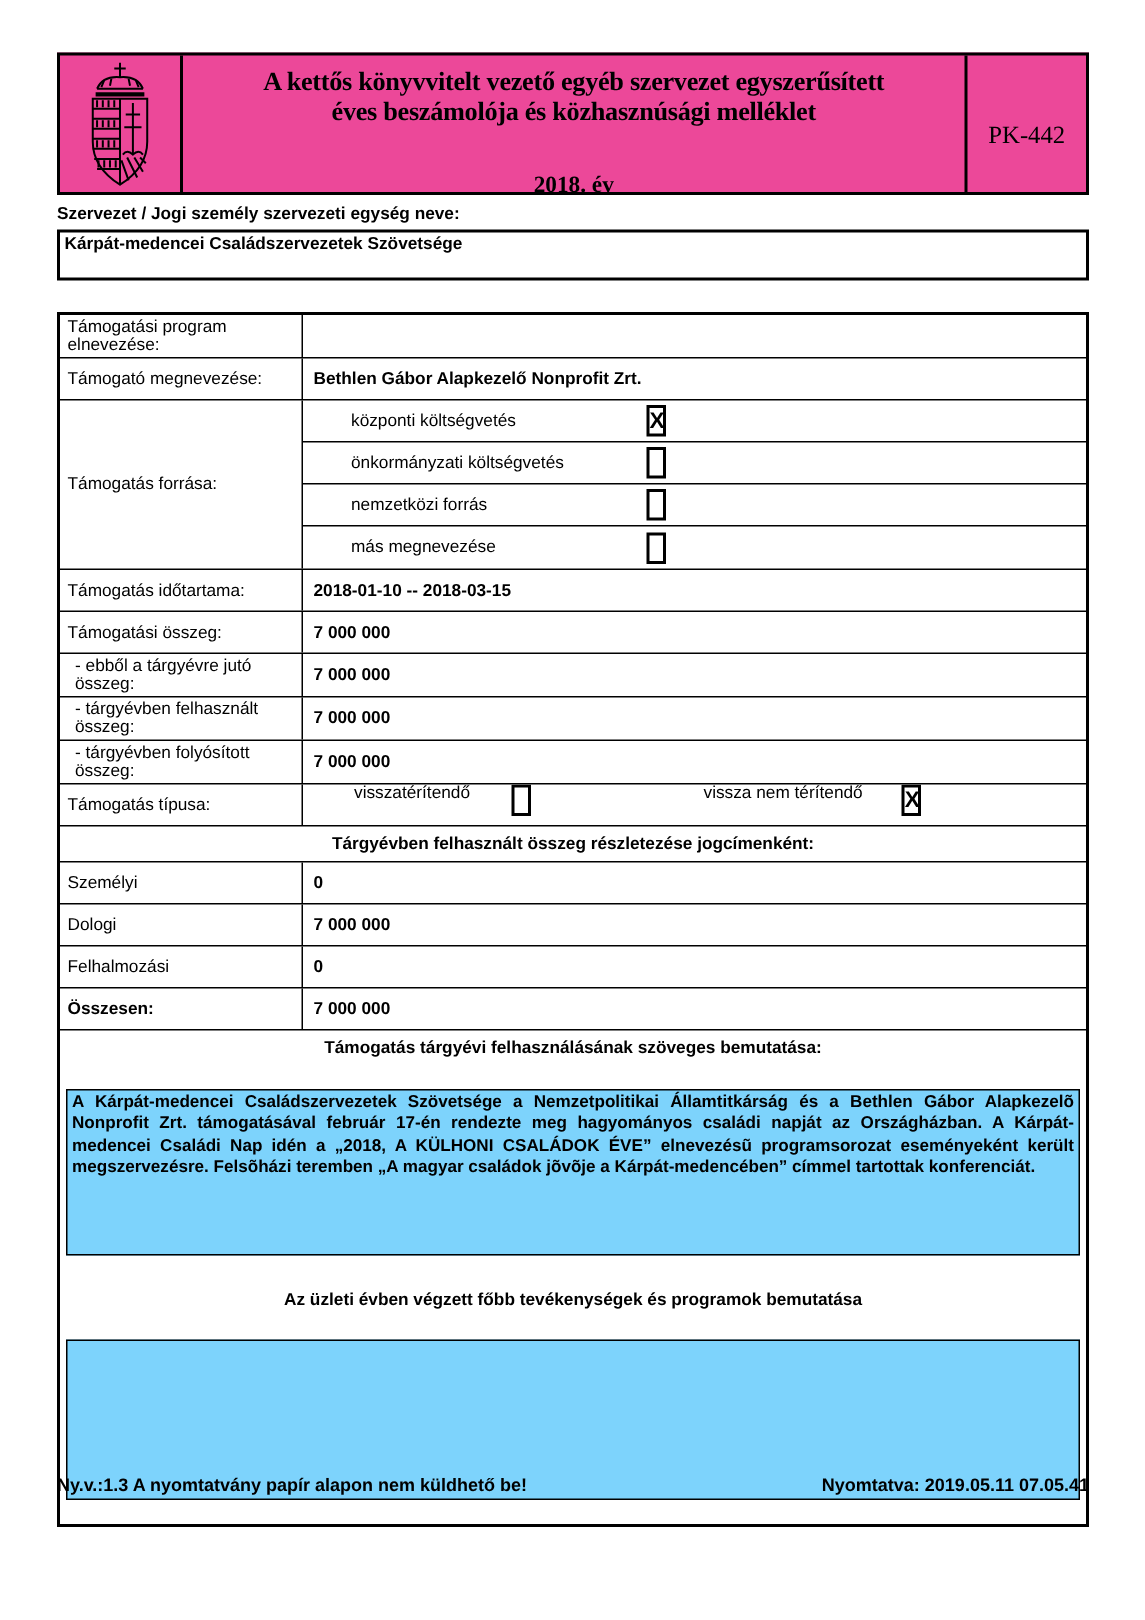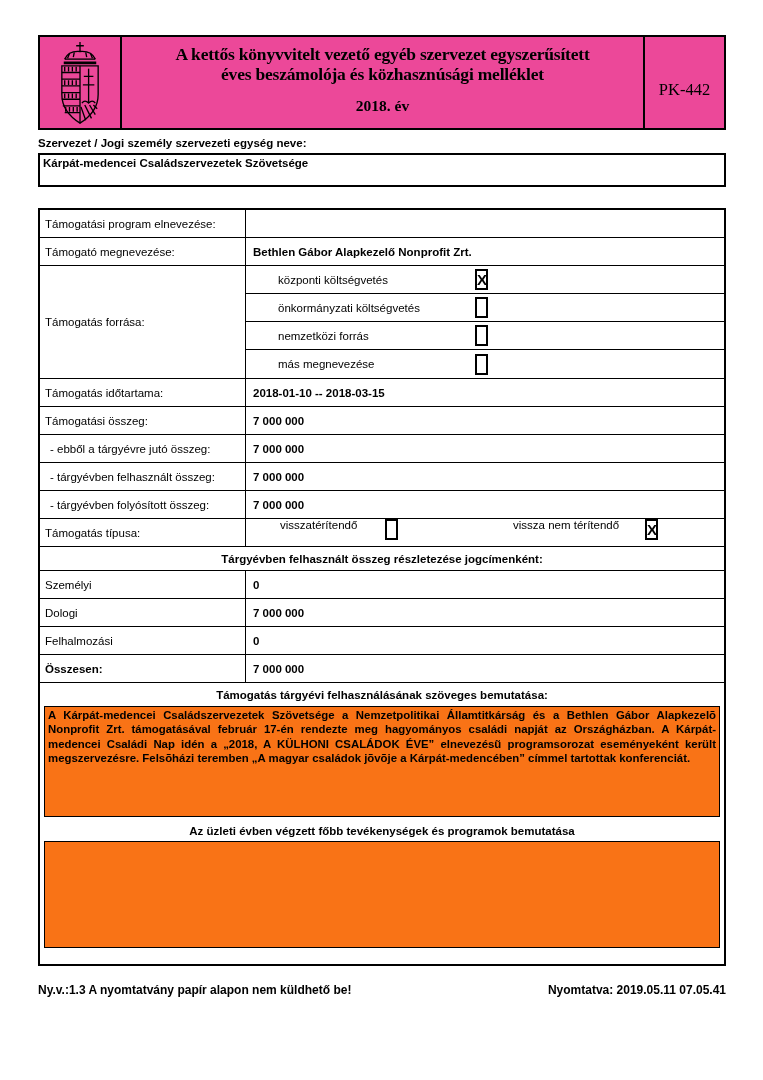--- a/index.html
+++ b/index.html
@@ -10,53 +10,53 @@
     -webkit-font-smoothing: antialiased;
   }
   .page { position:absolute; left:38px; top:35px; width:688px; }
 
   
   .header-box { display:flex; border:2px solid #000; height:95px; background:#ec4899; }
   .logo-cell { width:82px; border-right:2px solid #000; display:flex; align-items:center; justify-content:center; }
   .title-cell { flex:1; border-right:2px solid #000; text-align:center;
     font-family:"Liberation Serif", serif; font-weight:bold; padding-top:8px; }
   .title-main { font-size:17.5px; line-height:1.12; letter-spacing:-0.2px; }
-  .title-year { font-size:15.5px; margin-top:13px; }
+  .title-year { font-size:15.5px; margin-top:31px; }
   .pk-cell { width:79px; display:flex; align-items:center; justify-content:center;
     font-family:"Liberation Serif", serif; font-size:16.5px; padding-top:14px; }
 
   
   .org-label { margin-top:7px; font-weight:bold; font-size:11.5px; }
   .org-box { margin-top:4px; border:2px solid #000; height:34px; padding:2px 3px;
     font-weight:bold; font-size:11.5px; }
 
   
   .main-table { margin-top:21px; border:2px solid #000; font-size:11.5px; background:#fff; }
   .trow { display:flex; align-items:stretch; border-bottom:1.5px solid #000; min-height:28px; }
   .trow:last-child { border-bottom:none; }
-  .lbl { width:206px; border-right:1.5px solid #000; display:flex; align-items:center;
+  .lbl { width:162px; border-right:1.5px solid #000; display:flex; align-items:center;
     padding:2px 4px 2px 5px; }
   .lbl.indent { padding-left:10px; }
   .val { flex:1; display:flex; align-items:center; padding:2px 4px 2px 7px; font-weight:bold; }
   .srcgroup { flex:1; display:flex; flex-direction:column; }
   .subrow { display:flex; align-items:center; height:28px; border-bottom:1.5px solid #000;
     padding-left:32px; }
   .subrow:last-child { border-bottom:none; }
   .subrow .sublabel { width:197px; }
   .checkbox { display:inline-block; width:13px; height:21px; border:2px solid #000;
     text-align:center; font-weight:bold; font-size:15px; line-height:17px;
     font-family:"Liberation Sans", sans-serif; background:#fff; }
   .typerow { flex:1; display:flex; padding-left:34px; }
   .typerow .t1 { width:105px; }
   .typerow .t2 { margin-left:115px; }
   .typerow .cb2 { margin-left:26px; }
   .section-header { display:block; text-align:center; font-weight:bold;
     padding:6px 2px 5px; border-bottom:1.5px solid #000; }
   .section-header.noline { border-bottom:none; }
-  .inner-box { margin:0 4px; border:1.5px solid #000; background:#f97316; }
+  .inner-box { margin:16px 4px; border:1.5px solid #000; background:#7dd3fc; }
   .usage-box { height:111px; padding:1px 3px; font-weight:bold; font-size:11.4px;
     line-height:1.26; text-align:justify; }
   .activities-header { text-align:center; font-weight:bold; padding:8px 2px 4px; }
   .activities-box { height:107px; margin-bottom:16px; }
 
   
   .footer { position:absolute; left:38px; top:983px; width:688px; display:flex;
     justify-content:space-between; font-weight:bold; font-size:12px; }
 </style>
 </head>

